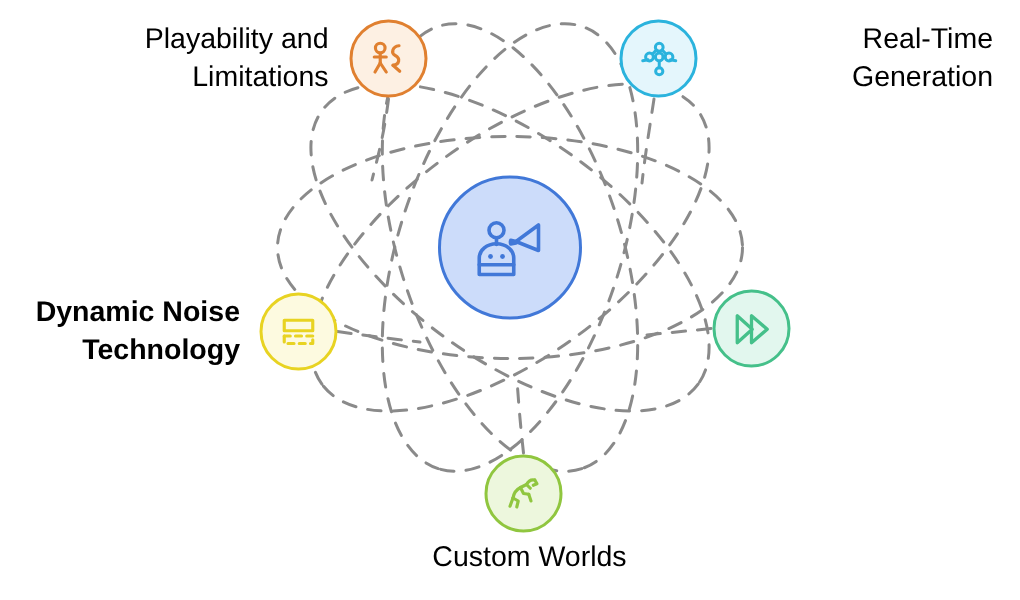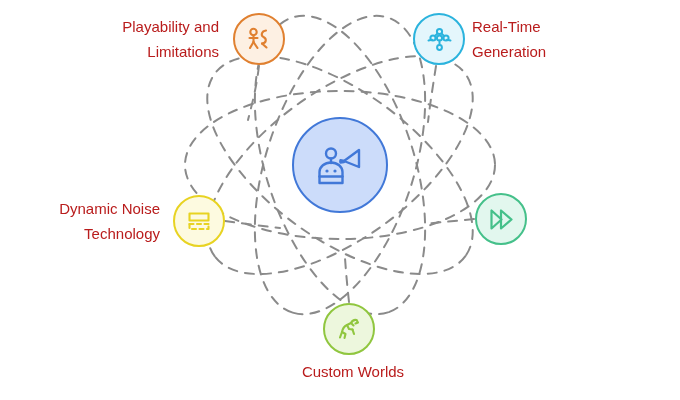--- a/index.html
+++ b/index.html
@@ -34,32 +34,32 @@
 
   .sat.orange{left:233px;top:13px;border-color:#e08030;background:#fdf0e3;}
   .sat.cyan  {left:413px;top:13px;border-color:#2bb3dd;background:#e4f6fc;}
   .sat.yellow{left:173px;top:195px;border-color:#e8d322;background:#fdfae0;}
   .sat.green {left:475px;top:193px;border-color:#45c08a;background:#e2f7ee;}
   .sat.lime  {left:323px;top:303px;border-color:#90c63f;background:#edf7dd;}
 
   
   .label{
     position:absolute;
-    color:#b91c1c;
-    font-size:15px;
+    color:#000000;
+    font-size:19px;
     line-height:25px;
     white-space:pre-line;
   }
   .label.right-al{text-align:right;}
-  .label.left-al{text-align:left;}
+  .label.left-al{text-align:right;}
   .label.center-al{text-align:center;}
 
   #lbl-playability{left:44px;top:14px;width:175px;}
   #lbl-realtime   {left:472px;top:14px;width:190px;}
-  #lbl-dynamic    {left:8px;top:196px;width:152px;}
+  #lbl-dynamic    {left:8px;top:196px;width:152px;font-weight:bold;}
   #lbl-highframe  {left:537px;top:182px;width:140px;}
   #lbl-custom     {left:243px;top:359px;width:220px;}
 </style>
 </head>
 <body>
 
 <div id="stage">
 
   <svg id="orbits" viewBox="0 0 680 400" xmlns="http://www.w3.org/2000/svg">
     <g fill="none" stroke="#8a8a8a" stroke-width="2" stroke-dasharray="9 8" stroke-linecap="round">

